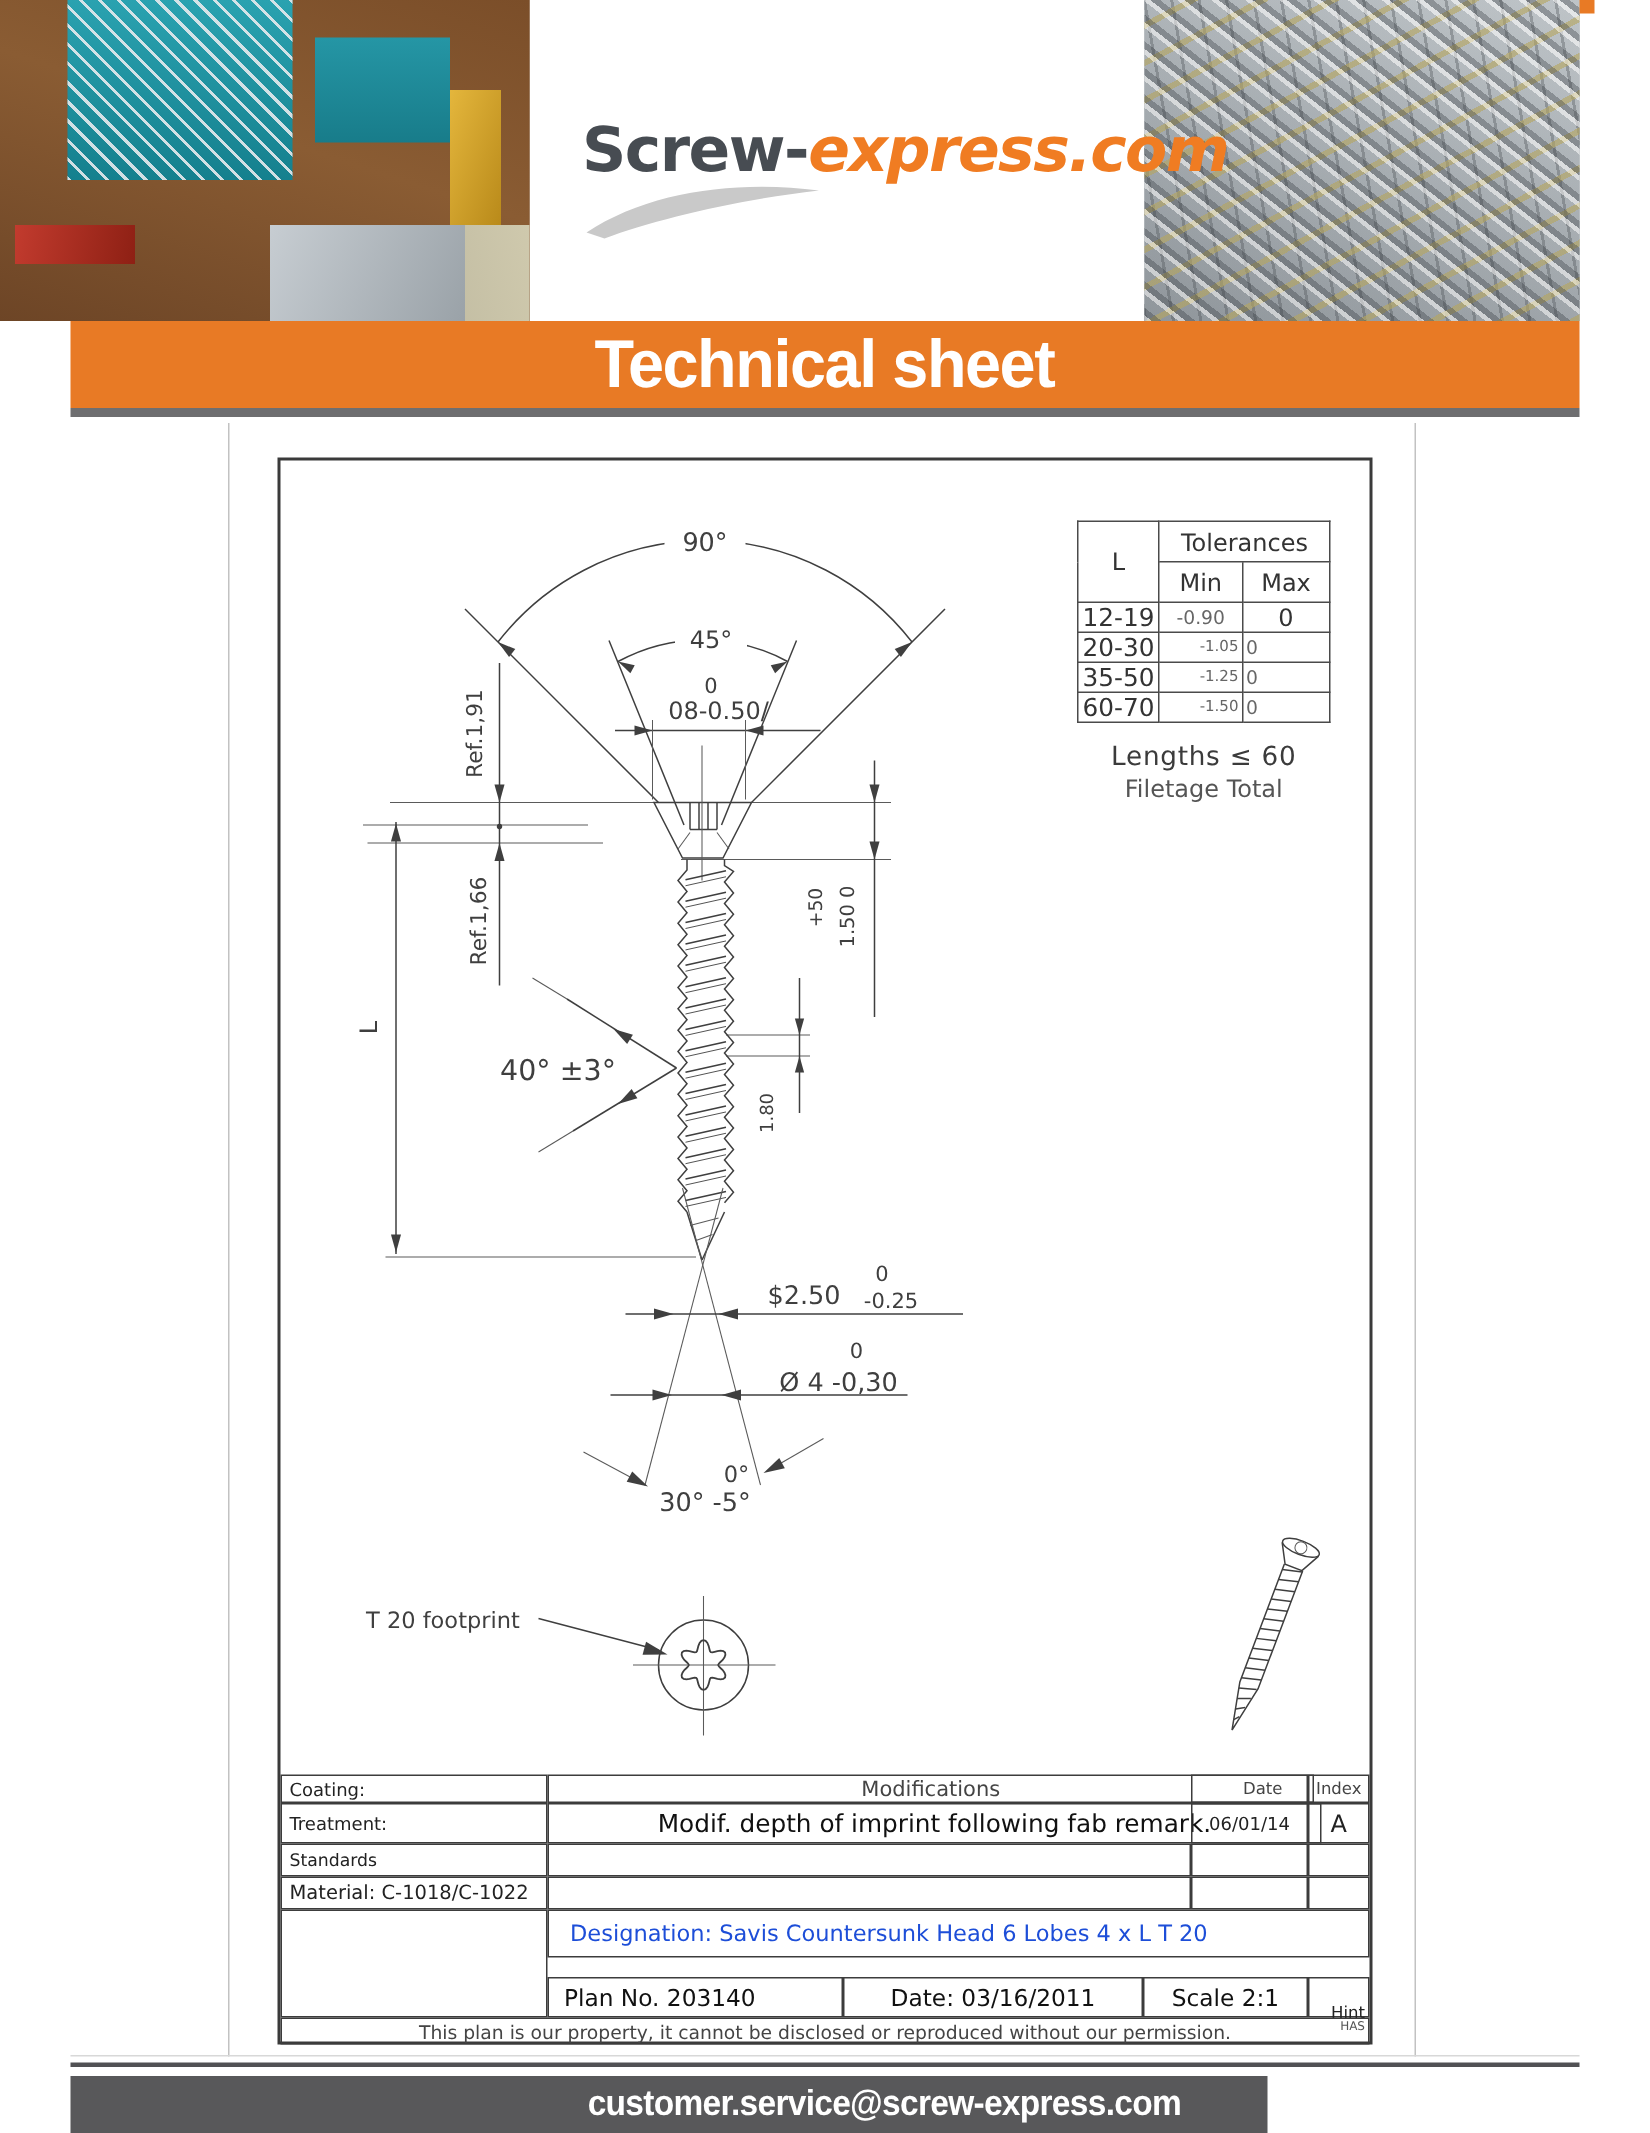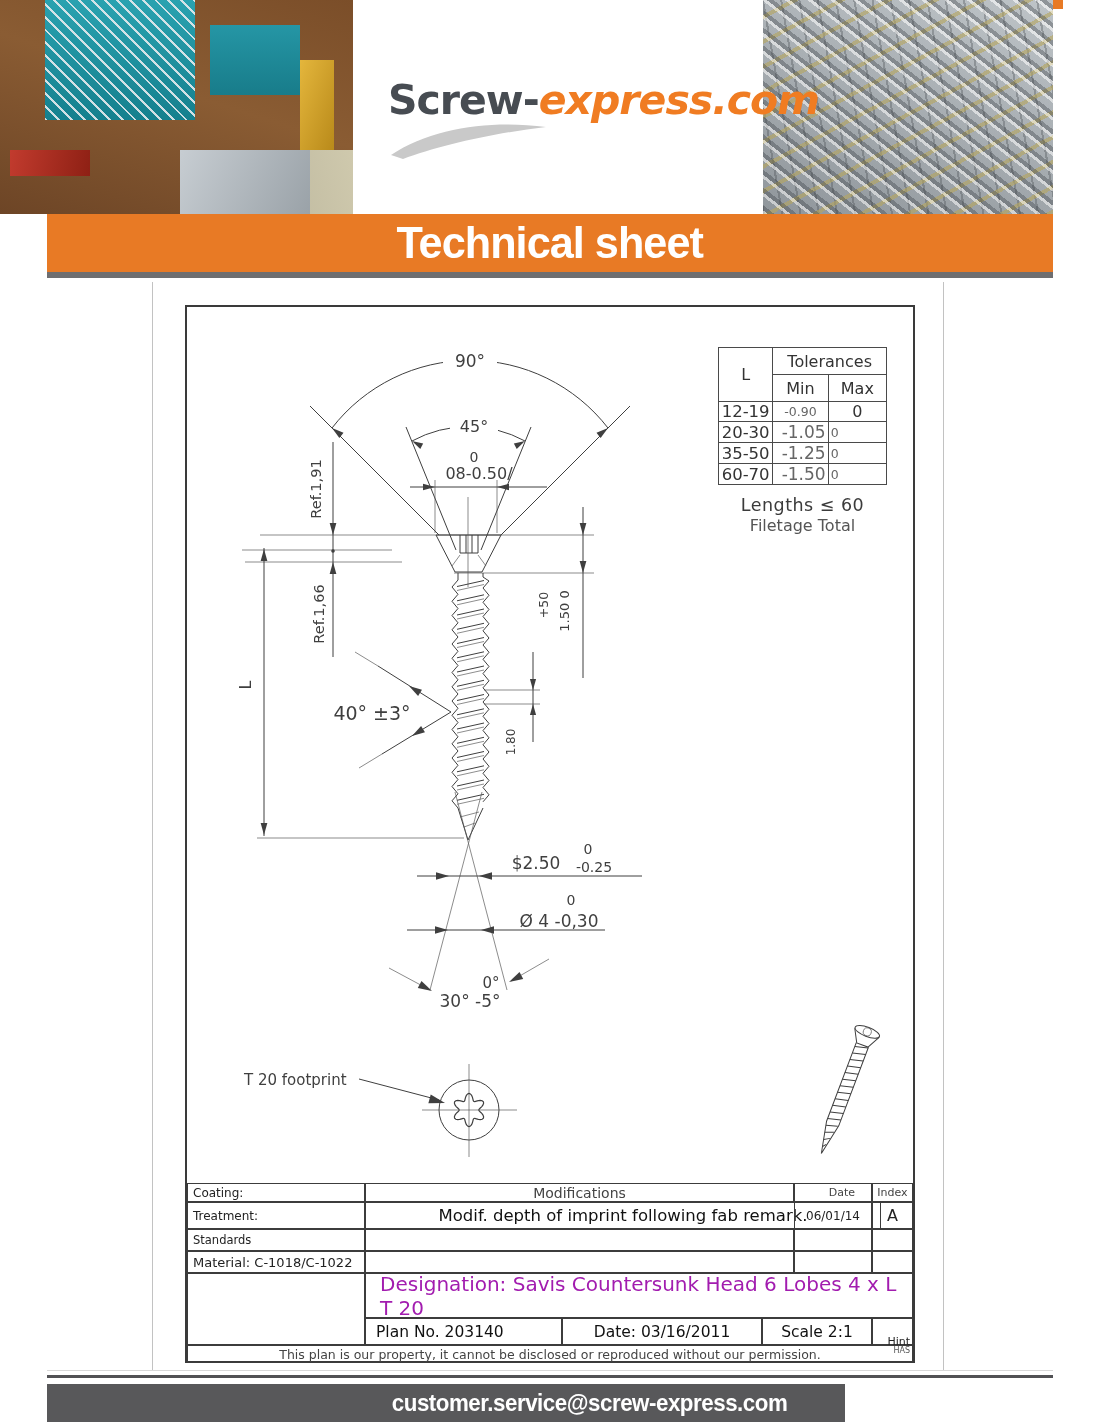--- a/index.html
+++ b/index.html
@@ -56,21 +56,21 @@
   .thin{stroke:#5a5a5a;stroke-width:.7;fill:none;}
 
   
   #tol{position:absolute;left:531px;top:40px;width:169px;border-collapse:collapse;
     font-family:"DejaVu Sans",sans-serif;color:#333;}
   #tol td{border:1.5px solid #4a4a4a;text-align:center;padding:0;}
   #tol .h{font-size:16px;height:27px;}
   #tol .lab{font-size:16.5px;height:20px;}
   #tol .min-s{font-size:12.5px;color:#666;}
   #tol .max-b{font-size:16px;}
-  #tol .min-r{font-size:17px;color:#666;text-align:right;padding-right:2px;}
+  #tol .min-r{font-size:10px;color:#666;text-align:right;padding-right:2px;}
   #tol .max-l{font-size:12.5px;color:#666;text-align:left;padding-left:2px;}
   #tol-note{position:absolute;left:531px;top:188px;width:169px;text-align:center;color:#3b3b3b;}
   #tol-note .n1{font-size:17.5px;letter-spacing:.5px;}
   #tol-note .n2{font-size:16px;color:#555;margin-top:1px;}
 
   
   #tblock{position:absolute;left:0px;top:876px;width:726px;height:180px;
     font-family:"DejaVu Sans",sans-serif;color:#222;}
   #tblock .cell{position:absolute;border:1px solid #3c3c3c;display:flex;align-items:center;}
   #tblock .lbl{font-size:12px;padding-left:5px;}
@@ -338,41 +338,41 @@
     </tr>
   </tbody>
     </table>
   <div id="tol-note">
     <div class="n1">Lengths ≤ 60</div>
     <div class="n2">Filetage Total</div>
   </div>
 
   <div id="tblock">
     <div class="cell lbl" style="left:0;top:0;width:178px;height:19px;">Coating:</div>
-    <div class="cell c-center" style="left:178px;top:0;width:429px;height:19px;font-size:14px;color:#444;">Modifications</div>
+    <div class="cell c-center" style="left:178px;top:0;width:511px;height:19px;font-size:14px;color:#444;">Modifications</div>
     <div class="cell c-right" style="left:607px;top:0;width:78px;height:19px;font-size:11px;color:#444;padding-right:16px;">Date</div>
     <div class="cell c-center" style="left:685px;top:0;width:41px;height:19px;font-size:11px;color:#444;">Index</div>
 
     <div class="cell lbl" style="left:0;top:19px;width:178px;height:27px;">Treatment:</div>
     <div class="cell c-center" style="left:178px;top:19px;width:516px;height:27px;font-size:16.5px;color:#111;">Modif. depth of imprint following fab remark.</div>
     <div class="cell c-center" style="left:607px;top:19px;width:78px;height:27px;font-size:12px;">06/01/14</div>
     <div class="cell c-center" style="left:685px;top:19px;width:41px;height:27px;font-size:16px;">A</div>
 
     <div class="cell lbl" style="left:0;top:46px;width:178px;height:22px;font-size:11.5px;">Standards</div>
     <div class="cell" style="left:178px;top:46px;width:429px;height:22px;"></div>
     <div class="cell" style="left:607px;top:46px;width:78px;height:22px;"></div>
     <div class="cell" style="left:685px;top:46px;width:41px;height:22px;"></div>
 
     <div class="cell lbl" style="left:0;top:68px;width:178px;height:22px;font-size:13px;">Material: C-1018/C-1022</div>
     <div class="cell" style="left:178px;top:68px;width:429px;height:22px;"></div>
     <div class="cell" style="left:607px;top:68px;width:78px;height:22px;"></div>
     <div class="cell" style="left:685px;top:68px;width:41px;height:22px;"></div>
 
     <div class="cell" style="left:0;top:90px;width:178px;height:72px;"></div>
-    <div class="cell" style="left:178px;top:90px;width:548px;height:45px;font-size:20px;padding-left:14px;color:#a21caf;">Designation: Savis Countersunk Head 6 Lobes 4 x L T 20</div>
+    <div class="cell" style="left:178px;top:90px;width:548px;height:32px;font-size:15px;padding-left:14px;color:#1d4ed8;">Designation: Savis Countersunk Head 6 Lobes 4 x L T 20</div>
 
     <div class="cell" style="left:178px;top:135px;width:197px;height:27px;font-size:15.5px;padding-left:10px;color:#111;">Plan No. 203140</div>
     <div class="cell c-center" style="left:375px;top:135px;width:200px;height:27px;font-size:15.5px;color:#111;">Date: 03/16/2011</div>
     <div class="cell c-center" style="left:575px;top:135px;width:110px;height:27px;font-size:15.5px;color:#111;">Scale 2:1</div>
     <div class="cell" style="left:685px;top:135px;width:41px;height:27px;">
       <div style="width:100%;text-align:right;padding-right:2px;line-height:1;">
         <div style="font-size:11px;margin-top:28px;">Hint</div>
         <div style="font-size:8px;color:#555;">HAS</div>
       </div>
     </div>

